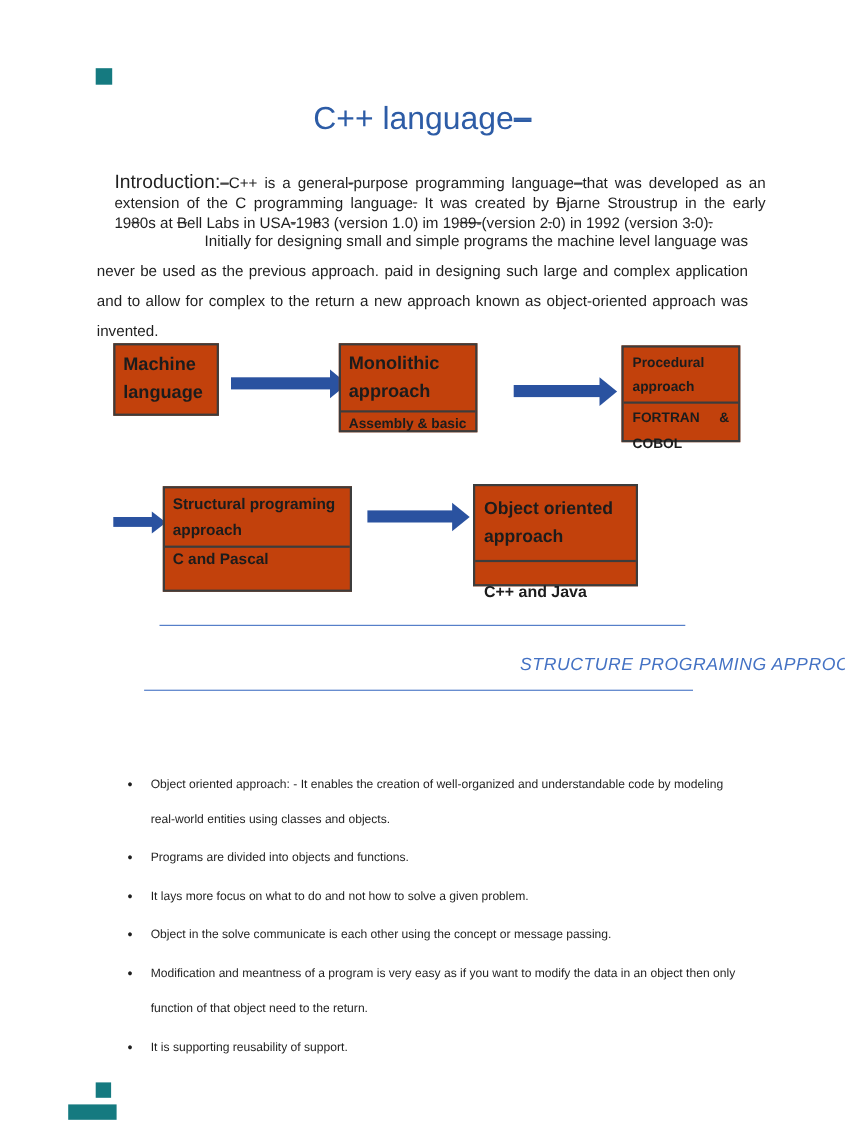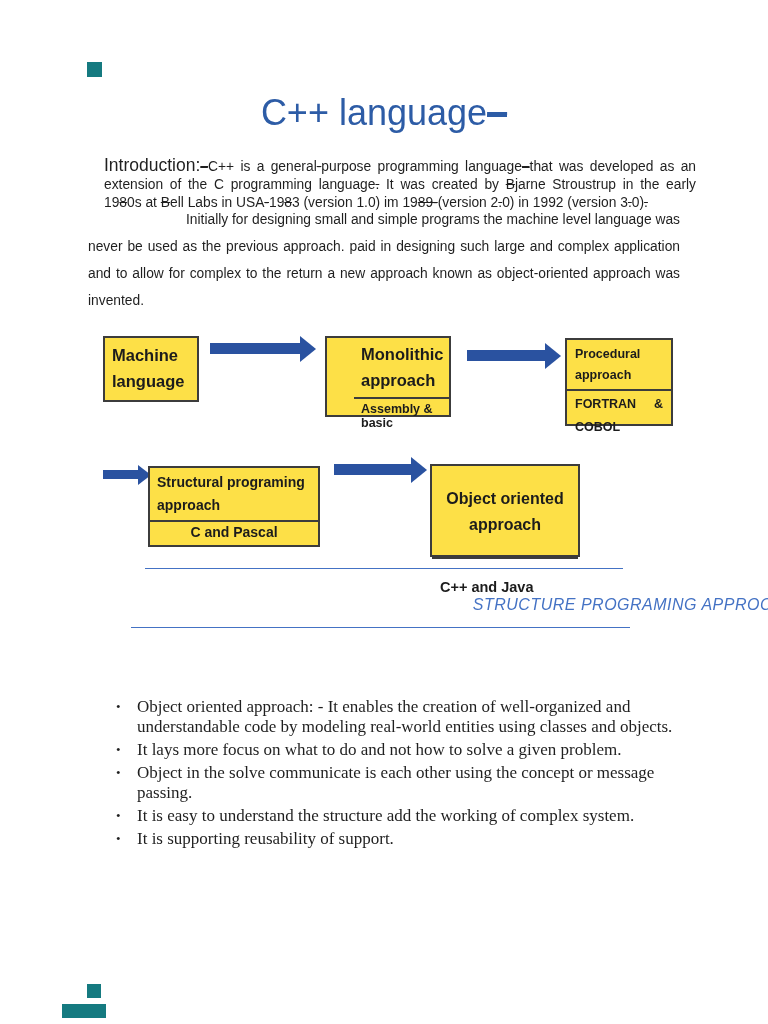--- a/index.html
+++ b/index.html
@@ -14,56 +14,56 @@
 
   
   .marker{position:absolute;background:var(--teal);}
   .marker-top{left:87px;top:62px;width:15px;height:15px;}
   .marker-bottom-sq{left:87px;top:984px;width:14px;height:14px;}
   .marker-bottom-bar{left:62px;top:1004px;width:44px;height:14px;}
 
   
   .title{
     position:absolute;left:0;top:92px;width:100%;margin:0;
-    text-align:center;font-weight:normal;font-size:36px;color:var(--title-blue);
+    text-align:center;font-weight:normal;font-size:29px;color:var(--title-blue);
     letter-spacing:0px;
   }
 
   
   .intro{
     position:absolute;left:88px;top:140px;width:592px;margin:16px;
     font-size:13.8px;line-height:18px;text-align:justify;
   }
   .para2{
     position:absolute;left:88px;top:206px;width:592px;margin:0;
     font-size:13.8px;line-height:27px;text-align:justify;text-indent:98px;
   }
 
   
   .diagram{position:absolute;left:0;top:0;width:768px;height:560px;}
   .dbox{
-    position:absolute;background:#fde047;border:2px solid var(--border);
-    box-sizing:border-box;color:#1c1c1c;margin-top:24px;
+    position:absolute;background:#c2410c;border:2px solid var(--border);
+    box-sizing:border-box;color:#1c1c1c;
   }
   .dbox-top{padding:4px 7px;}
   .bline{display:block;white-space:nowrap;}
   .dbox-bottom{border-top:2px solid var(--border);padding:3px 7px;}
   .box1{left:103px;top:312px;width:96px;height:66px;font-size:16.5px;font-weight:bold;line-height:1.6;}
-  .box2{left:325px;top:312px;width:126px;height:81px;padding-left:27px;}
+  .box2{left:308px;top:312px;width:126px;height:81px;}
   .box2 .dbox-top{font-size:16.5px;font-weight:bold;line-height:1.55;}
   .box2 .dbox-bottom{font-size:12.5px;font-weight:bold;}
   .box3{left:565px;top:314px;width:108px;height:88px;}
   .box3 .dbox-top{font-size:12.5px;font-weight:bold;line-height:1.65;padding:4px 8px;}
   .box3 .dbox-bottom{font-size:12.5px;font-weight:bold;line-height:1.8;padding:2px 8px;}
   .box3 .amp-row{display:flex;justify-content:space-between;}
-  .box4{left:148px;top:442px;width:172px;height:81px;}
+  .box4{left:148px;top:442px;width:172px;height:96px;}
   .box4 .dbox-top{font-size:14px;font-weight:bold;line-height:1.65;padding:3px 7px;}
-  .box4 .dbox-bottom{font-size:14px;font-weight:bold;padding:2px 7px;text-align:center;}
+  .box4 .dbox-bottom{font-size:14px;font-weight:bold;padding:2px 7px;}
   .box5{left:430px;top:440px;width:150px;height:93px;}
-  .box5 .dbox-top{font-size:16px;font-weight:bold;line-height:1.6;padding:20px 8px;text-align:center;}
+  .box5 .dbox-top{font-size:16px;font-weight:bold;line-height:1.6;padding:8px 8px;}
   .box5 .dbox-bottom{font-size:14.5px;font-weight:bold;padding:20px 8px;}
 
   .arrow{position:absolute;}
   .arrow .shaft{position:absolute;left:0;top:50%;margin-top:-5.5px;height:11px;right:15px;background:var(--arrow);}
   .arrow .head{
     position:absolute;right:0;top:50%;margin-top:-13px;width:0;height:0;
     border-top:13px solid transparent;border-bottom:13px solid transparent;
     border-left:16px solid var(--arrow);
   }
   .arrow-sm .shaft{height:9px;margin-top:-4.5px;right:12px;}
@@ -78,21 +78,21 @@
   .rule-top{left:145px;top:568px;width:478px;}
   .rule-bottom{left:131px;top:627px;width:499px;}
   .section-heading{
     position:absolute;left:16px;top:596px;width:100%;text-align:right;
     font-style:italic;font-size:16px;color:var(--heading-blue);letter-spacing:0.5px;
   }
 
   
   .bullets{
     position:absolute;left:114px;top:697px;width:566px;margin:0;padding:0;
-    list-style:none;font-size:17px;line-height:20px;font-family:Liberation Serif, serif;
+    list-style:none;font-size:11px;line-height:32px;
   }
   .bullets li{position:relative;padding-left:23px;margin-bottom:3px;}
   .bullets li::before{content:"\2022";position:absolute;left:2px;top:0;font-size:13px;}
 </style>
 </head>
 <body style="--title-blue: #2d5ca6; --heading-blue: #4472c4; --arrow: #2a52a0; --border: #3c3c3c; --teal: #157a80;">
 
 <div class="marker marker-top"></div>
 
 <h1 class="title"><span>C++ language</span><span class="strike">–</span></h1>
@@ -169,20 +169,21 @@
   </div>
 
 </div>
 
 <div class="rule rule-top"></div>
 <div class="section-heading">STRUCTURE PROGRAMING APPROCH</div>
 <div class="rule rule-bottom"></div>
 
 <ul class="bullets">
   <li>Object oriented approach: - It enables the creation of well-organized and understandable code by modeling real-world entities using classes and objects.</li>
+  <li>Programs are divided into objects and functions.</li>
   <li>It lays more focus on what to do and not how to solve a given problem.</li>
   <li>Object in the solve communicate is each other using the concept or message passing.</li>
-  <li>It is easy to understand the structure add the working of complex system.</li>
+  <li>Modification and meantness of a program is very easy as if you want to modify the data in an object then only function of that object need to the return.</li>
   <li>It is supporting reusability of support.</li>
 </ul>
 
 <div class="marker marker-bottom-sq"></div>
 <div class="marker marker-bottom-bar"></div>
 
 </body></html>

